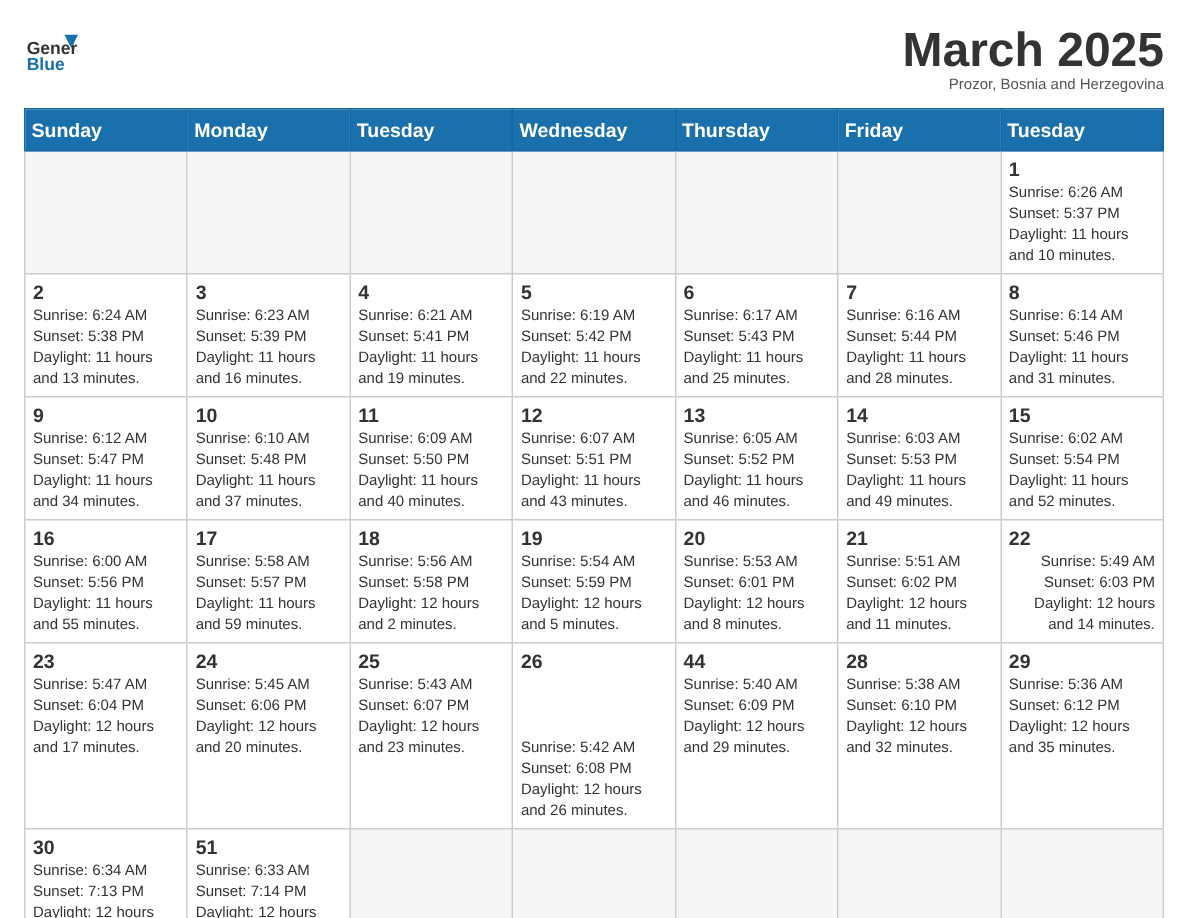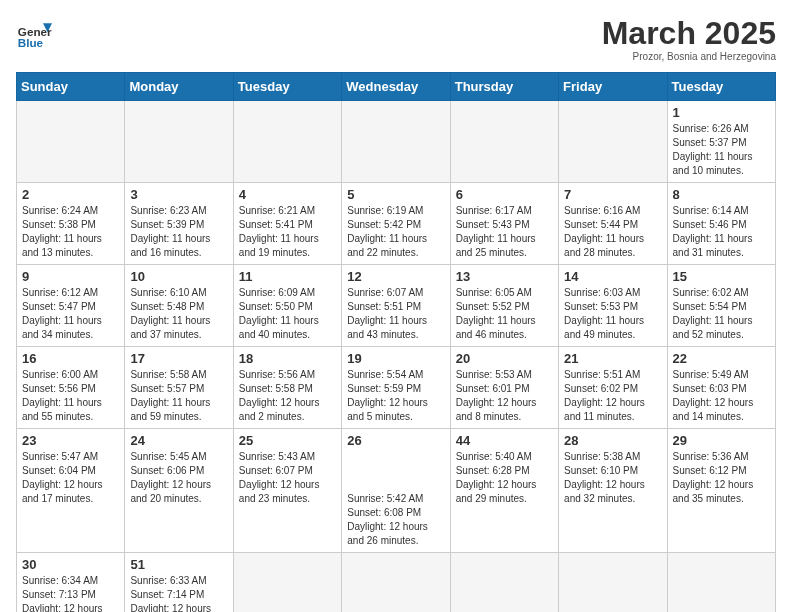--- a/index.html
+++ b/index.html
@@ -264,21 +264,21 @@
         </td>
         <td>
           <span class="day-number">21</span>
           <div class="day-info" style="white-space: pre-line;">Sunrise: 5:51 AM
 Sunset: 6:02 PM
 Daylight: 12 hours
 and 11 minutes.</div>
         </td>
         <td>
           <span class="day-number">22</span>
-          <div class="day-info" style="white-space: pre-line;">Sunrise: 5:49 AM
+          <div class="day-info" style="white-space: pre-line; text-align: right;">Sunrise: 5:49 AM
 Sunset: 6:03 PM
 Daylight: 12 hours
 and 14 minutes.</div>
         </td>
       </tr>
       <tr>
         <td>
           <span class="day-number">23</span>
           <div class="day-info" style="white-space: pre-line;">Sunrise: 5:47 AM
 Sunset: 6:04 PM
@@ -302,21 +302,21 @@
         <td>
           <span class="day-number">26</span>
           <div class="day-info" style="white-space: pre-line; margin-top: 44px;">Sunrise: 5:42 AM
 Sunset: 6:08 PM
 Daylight: 12 hours
 and 26 minutes.</div>
         </td>
         <td>
           <span class="day-number">44</span>
           <div class="day-info" style="white-space: pre-line;">Sunrise: 5:40 AM
-Sunset: 6:28 PM
+Sunset: 6:09 PM
 Daylight: 12 hours
 and 29 minutes.</div>
         </td>
         <td>
           <span class="day-number">28</span>
           <div class="day-info" style="white-space: pre-line;">Sunrise: 5:38 AM
 Sunset: 6:10 PM
 Daylight: 12 hours
 and 32 minutes.</div>
         </td>

